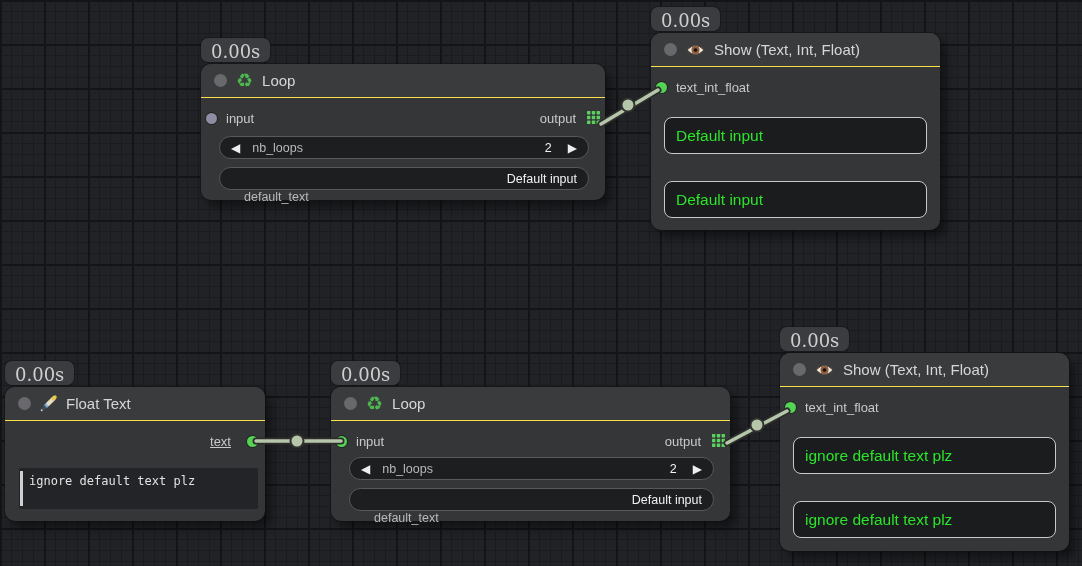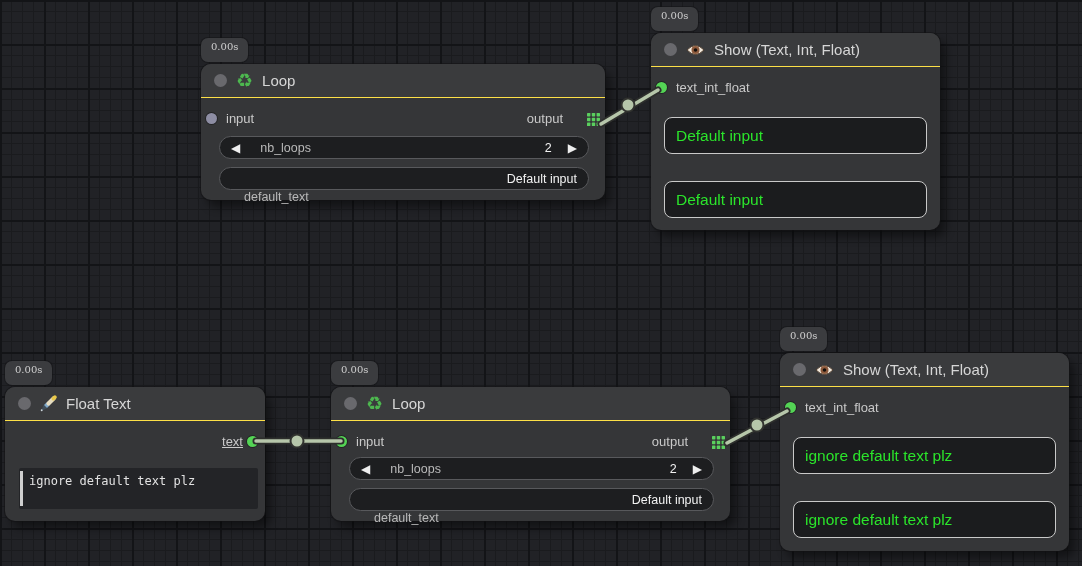--- a/index.html
+++ b/index.html
@@ -23,36 +23,36 @@
   .hdr {
     height:34px; display:flex; align-items:center; gap:9px; padding:0 13px;
     background:#3a3b3d; border-radius:10px 10px 0 0; border-bottom:1px solid #fde047;
   }
   .hdr-dot { width:13px; height:13px; border-radius:50%; background:#69696d; flex:0 0 auto; }
   .hdr-title { font-size:15px; color:#d6d6d6; white-space:nowrap; }
   .recycle { color:#4db84f; font-size:19px; line-height:1; font-family:"DejaVu Sans",sans-serif; }
   .badge {
     position:absolute; top:-26px; left:0; height:24px; padding:3px 10px 0 10px;
     background:#3b3c3f; border-radius:7px; box-shadow:0 0 0 1px rgba(18,18,20,.5);
-    font-family:"DejaVu Serif", serif; font-size:10px; color:#cfcfcf;
+    font-family:"DejaVu Serif", serif; font-size:18px; color:#cfcfcf;
   }
   .slotrow { display:flex; align-items:center; height:20px; margin-top:10px; padding:0 5px; font-size:13px; color:#c9c9c9; }
   .dot { width:11px; height:11px; border-radius:50%; flex:0 0 auto; box-shadow:0 0 0 1px rgba(10,10,10,.4); }
   .dot.green { background:#54d455; }
   .dot.gray  { background:#8d8da3; }
   .slot-label { margin-left:9px; }
-  .out-group { margin-left:auto; display:flex; align-items:flex-end; gap:24px; }
+  .out-group { margin-left:auto; display:flex; align-items:flex-start; gap:11px; }
   .gridicon { display:block; }
   .widget {
     height:23px; margin:8px 16px 0 18px; background:#1d1e20;
     border:1px solid #58595c; border-radius:12px;
     display:flex; align-items:center; padding:0 11px; font-size:12.5px;
   }
   .arrow { color:#eeeeee; font-size:12px; line-height:1; font-family:"DejaVu Sans",sans-serif; }
-  .wlabel { color:#b9b9b9; margin-left:20px; }
+  .wlabel { color:#b9b9b9; margin-left:12px; }
   .wlabel.noarrow { margin-left:13px;margin-top:36px; }
   .wvalue { margin-left:auto; color:#f2f2f2; }
   .wvalue.num { margin-right:16px; }
   .show-box {
     margin:0 13px; height:37px; background:#1b1c1e;
     border:1.5px solid #c9c9c9; border-radius:8px;
     display:flex; align-items:center; padding:0 11px;
     color:#2be42b; font-size:15.5px; white-space:nowrap; overflow:hidden;
   }
   .tarea {
@@ -137,21 +137,21 @@
       <svg width="17" height="17" viewBox="0 0 16 16">
         <polygon points="1,15 3.6,9.2 6.8,12.4" fill="#3f4e5a"></polygon>
         <circle cx="1.6" cy="14.4" r="0.9" fill="#cfd8de"></circle>
         <line x1="5.2" y1="10.8" x2="7.8" y2="8.2" stroke="#7fa8c9" stroke-width="4" stroke-linecap="butt"></line>
         <line x1="8" y1="8" x2="13" y2="3" stroke="#e6dcc0" stroke-width="4" stroke-linecap="round"></line>
         <line x1="12.6" y1="3.4" x2="14" y2="2" stroke="#e8c84a" stroke-width="3.4" stroke-linecap="round"></line>
       </svg>
       <span class="hdr-title">Float Text</span>
     </div>
     <div class="slotrow" style="justify-content:flex-end; padding-right:7px;">
-      <span style="margin-right:4px;text-decoration:underline;">text</span>
+      <span style="margin-right:16px;text-decoration:underline;">text</span>
       <span class="dot green"></span>
     </div>
     <div class="tarea">
       <span class="cursor-bar"></span>
       <span>ignore default text plz</span>
     </div>
   </div>
 
   <div class="node" style="left:331px; top:387px; width:399px; height:134px;">
     <div class="badge">0.00s</div>

